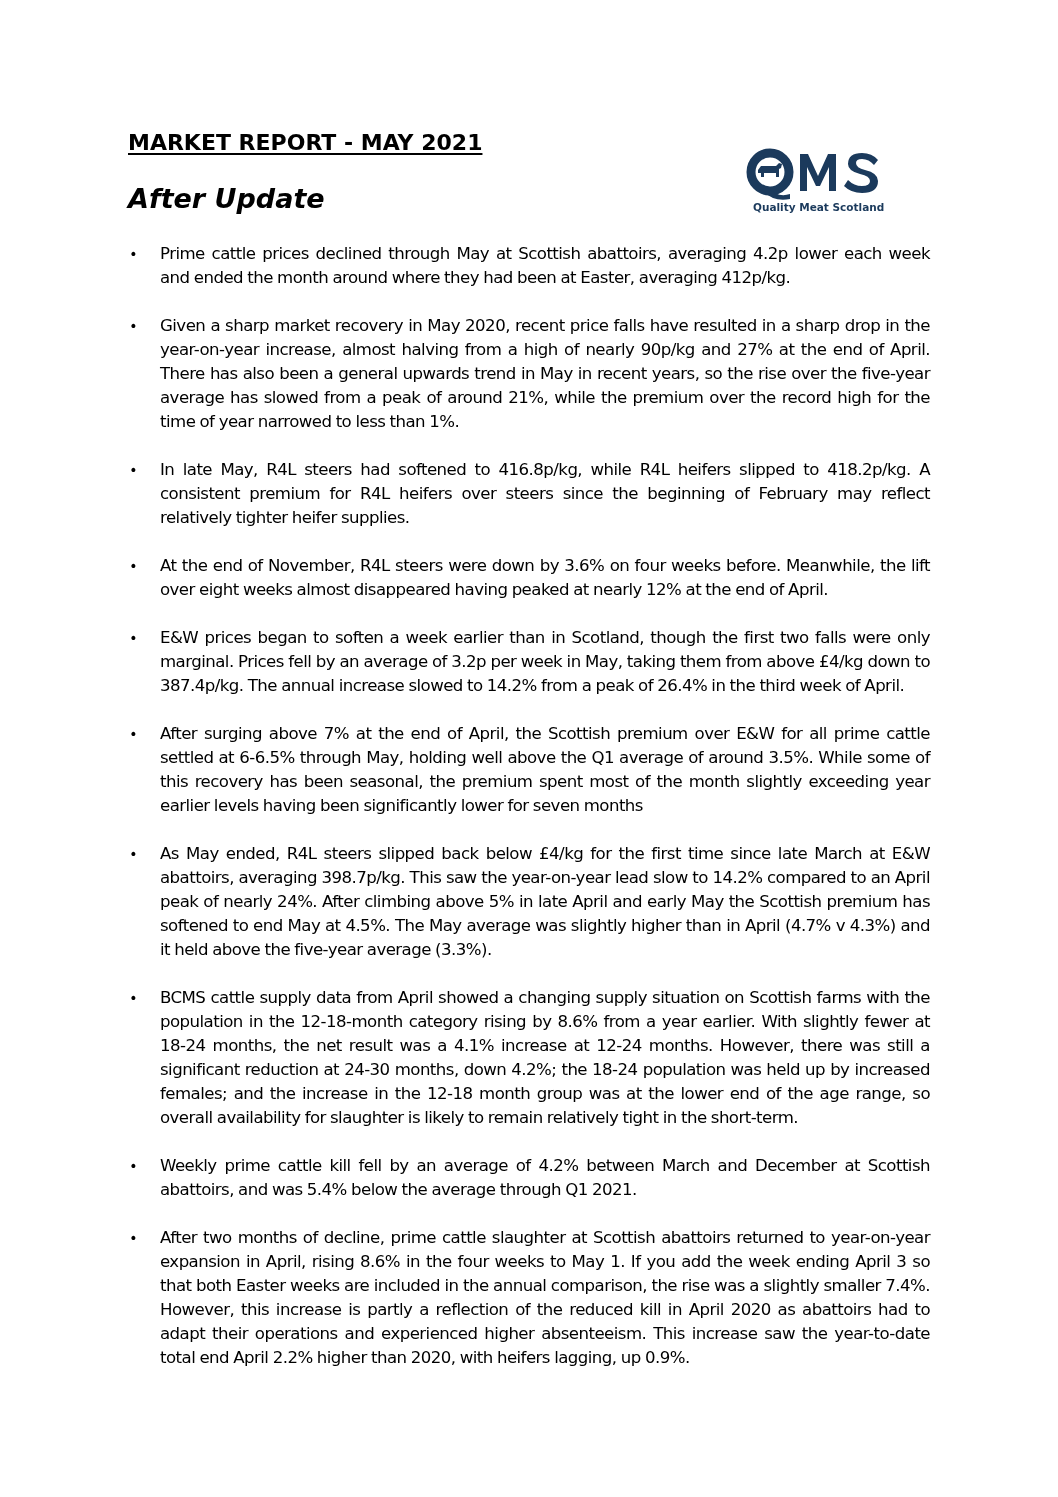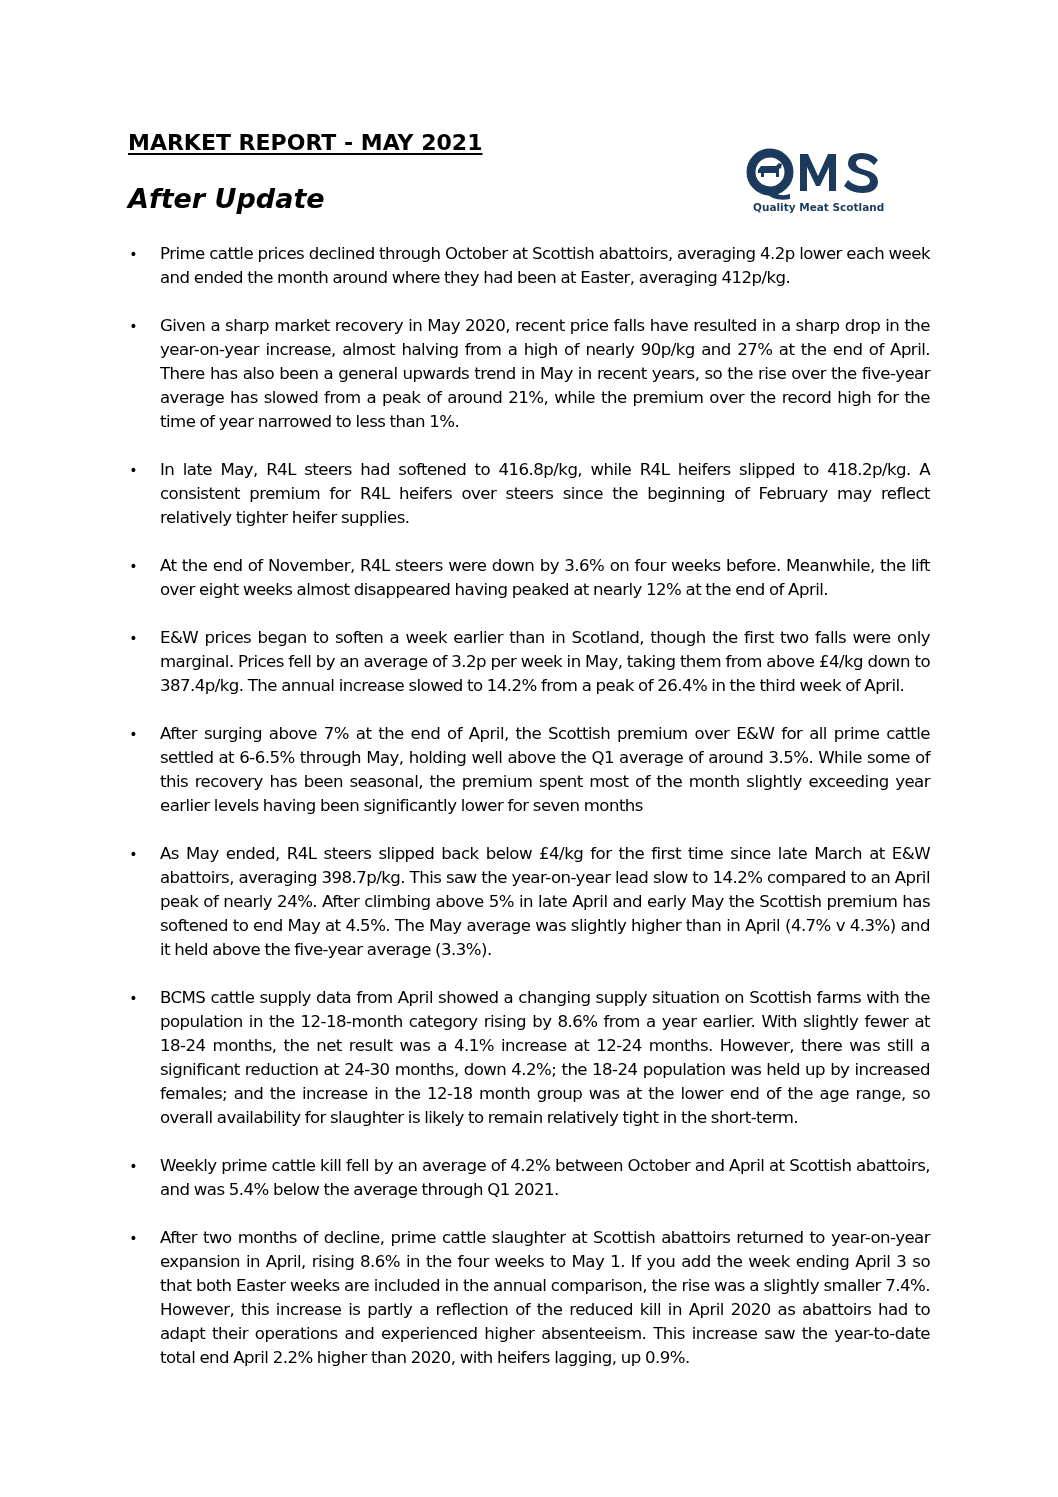--- a/index.html
+++ b/index.html
@@ -114,21 +114,21 @@
       <path d="M56 43 L56 6 L64 6 L74 28 L84 6 L92 6 L92 43 L85 43 L85 19 L76 38 L72 38 L63 19 L63 43 Z" fill="#1b3a5c"></path>
 
       <path d="M134 12 Q128 5 118 5 Q104 5 104 16 Q104 23 116 26 Q126 28 126 33 Q126 38 118 38 Q110 38 104 32 L100 38 Q107 45 118 45 Q134 45 134 33 Q134 25 121 22 Q112 20 112 15 Q112 11 118 11 Q125 11 130 17 Z" fill="#1b3a5c"></path>
     </svg>
     <div class="tagline">Quality Meat Scotland</div>
   </div>
 
   <ul class="bullets">
     <li class="bullet">
       <span class="dot">•</span>
-      <span>Prime cattle prices declined through October at Scottish abattoirs, averaging 4.2p lower each week and ended the month around where they had been at Easter, averaging 412p/kg.</span>
+      <span>Prime cattle prices declined through May at Scottish abattoirs, averaging 4.2p lower each week and ended the month around where they had been at Easter, averaging 412p/kg.</span>
     </li>
     <li class="bullet">
       <span class="dot">•</span>
       <span>Given a sharp market recovery in May 2020, recent price falls have resulted in a sharp drop in the year-on-year increase, almost halving from a high of nearly 90p/kg and 27% at the end of April.  There has also been a general upwards trend in May in recent years, so the rise over the five-year average has slowed from a peak of around 21%, while the premium over the record high for the time of year narrowed to less than 1%.</span>
     </li>
     <li class="bullet">
       <span class="dot">•</span>
       <span>In late May, R4L steers had softened to 416.8p/kg, while R4L heifers slipped to 418.2p/kg. A consistent premium for R4L heifers over steers since the beginning of February may reflect relatively tighter heifer supplies.</span>
     </li>
     <li class="bullet">
@@ -146,21 +146,21 @@
     <li class="bullet">
       <span class="dot">•</span>
       <span>As May ended, R4L steers slipped back below £4/kg for the first time since late March at E&amp;W abattoirs, averaging 398.7p/kg.  This saw the year-on-year lead slow to 14.2% compared to an April peak of nearly 24%.  After climbing above 5% in late April and early May the Scottish premium has softened to end May at 4.5%. The May average was slightly higher than in April (4.7% v 4.3%) and it held above the five-year average (3.3%).</span>
     </li>
     <li class="bullet">
       <span class="dot">•</span>
       <span>BCMS cattle supply data from April showed a changing supply situation on Scottish farms with the population in the 12-18-month category rising by 8.6% from a year earlier.  With slightly fewer at 18-24 months, the net result was a 4.1% increase at 12-24 months. However, there was still a significant reduction at 24-30 months, down 4.2%; the 18-24 population was held up by increased females; and the increase in the 12-18 month group was at the lower end of the age range, so overall availability for slaughter is likely to remain relatively tight in the short-term.</span>
     </li>
     <li class="bullet">
       <span class="dot">•</span>
-      <span>Weekly prime cattle kill fell by an average of 4.2% between October and April at Scottish abattoirs, and was 5.4% below the average through Q1 2021.</span>
+      <span>Weekly prime cattle kill fell by an average of 4.2% between March and December at Scottish abattoirs, and was 5.4% below the average through Q1 2021.</span>
     </li>
     <li class="bullet">
       <span class="dot">•</span>
       <span>After two months of decline, prime cattle slaughter at Scottish abattoirs returned to year-on-year expansion in April, rising 8.6% in the four weeks to May 1.  If you add the week ending April 3 so that both Easter weeks are included in the annual comparison, the rise was a slightly smaller 7.4%.  However, this increase is partly a reflection of the reduced kill in April 2020 as abattoirs had to adapt their operations and experienced higher absenteeism.  This increase saw the year-to-date total end April 2.2% higher than 2020, with heifers lagging, up 0.9%.</span>
     </li>
   </ul>
 
 </div>
 
 </body></html>

